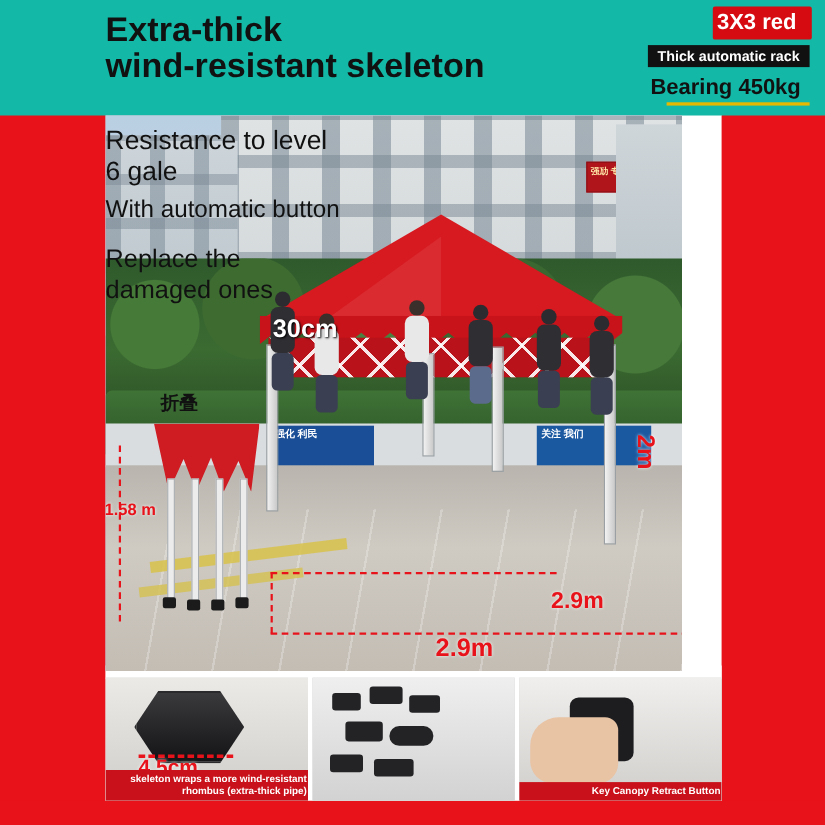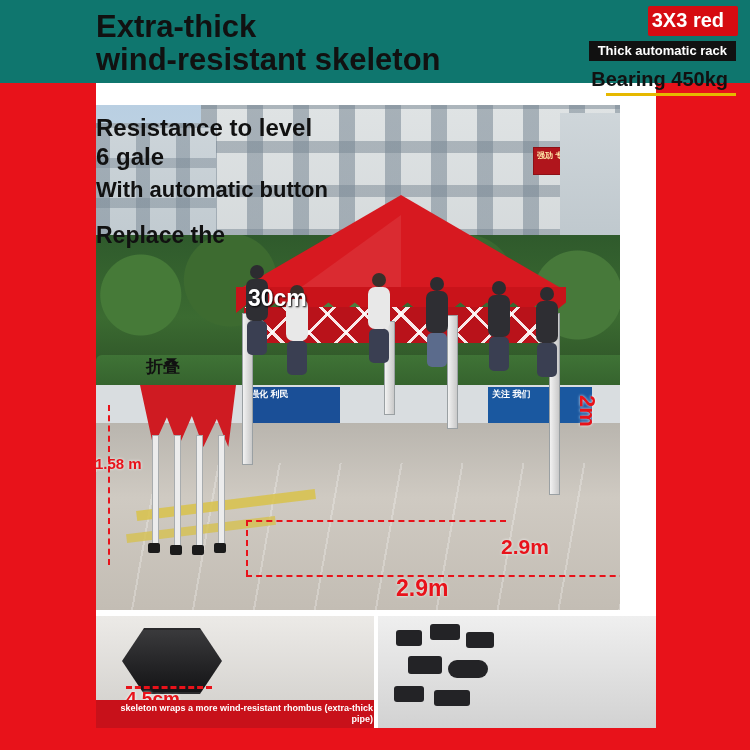--- a/index.html
+++ b/index.html
@@ -11,22 +11,22 @@
   }
   .poster{
     position:relative;
     width:750px;height:750px;
     background:#ffffff;
     overflow:hidden;
   }
 
   
   .headline{
-    position:absolute;left:0;top:0;width:750px;height:83px;
-    background:#0f766e;
+    position:absolute;left:0;top:0;width:750px;height:105px;
+    background:#14b8a6;
   }
   .headline .l1,.headline .l2{
     position:absolute;left:96px;
     font-weight:bold;
     font-size:31px;
     color:#111111;
     letter-spacing:0px;
     white-space:nowrap;
   }
   .headline .l1{top:9px;}
@@ -221,21 +221,21 @@
   .folded{position:absolute;left:38px;top:280px;width:110px;height:180px;}
   .folded .cloth{
     position:absolute;left:6px;top:0;width:96px;height:62px;background:#cf1b22;
     clip-path:polygon(0 0,100% 0,92% 100%,80% 55%,66% 100%,54% 50%,40% 100%,28% 52%,14% 100%);
   }
   .folded .pole{position:absolute;width:5px;background:#ececec;border:1px solid #a8acae;}
   .folded .foot{position:absolute;width:12px;height:10px;background:#1b1b1b;border-radius:2px;}
 
   
   .lefttext{
-    position:absolute;left:96px;font-weight:bold;color:#111111;white-space:nowrap;
+    position:absolute;left:96px;font-weight:normal;color:#111111;white-space:nowrap;
   }
   .t-res1{top:114px;font-size:24px;}
   .t-res2{top:143px;font-size:24px;}
   .t-auto{top:177px;font-size:22px;}
   .t-rep1{top:222px;font-size:23px;}
   .t-rep2{top:250px;font-size:23px;}
 
   
   .thumbs{
     position:absolute;left:96px;top:616px;width:560px;height:112px;
@@ -395,20 +395,21 @@
     <div class="dashed-h" style="left:150px;top:470px;width:400px;"></div>
     <div class="dashed-v" style="left:150px;top:415px;height:56px;"></div>
     <div class="dashed-v" style="left:548px;top:300px;height:170px;"></div>
     <div class="dashed-v" style="left:12px;top:300px;height:160px;"></div>
   </div>
 
   <div class="lefttext t-res1">Resistance to level</div>
   <div class="lefttext t-res2">6 gale</div>
   <div class="lefttext t-auto">With automatic button</div>
   <div class="lefttext t-rep1">Replace the</div>
+  <div class="lefttext t-rep2">damaged ones</div>
 
   <div class="thumbs">
 
     <div class="thumb">
       <div class="t1bg"></div>
       <div class="hexpipe"></div>
       <div class="hex-dash"></div>
       <div class="t1-label">4.5cm</div>
       <div class="cap">skeleton wraps a more wind-resistant rhombus (extra-thick pipe)</div>
     </div>
@@ -418,17 +419,23 @@
       <div class="joint" style="left:18px;top:14px;width:26px;height:16px;"></div>
       <div class="joint" style="left:52px;top:8px;width:30px;height:16px;"></div>
       <div class="joint" style="left:88px;top:16px;width:28px;height:16px;"></div>
       <div class="joint" style="left:30px;top:40px;width:34px;height:18px;"></div>
       <div class="joint" style="left:70px;top:44px;width:40px;height:18px;border-radius:12px;"></div>
       <div class="joint" style="left:16px;top:70px;width:30px;height:16px;"></div>
       <div class="joint" style="left:56px;top:74px;width:36px;height:16px;"></div>
       <div class="cap" style="background:transparent;"></div>
     </div>
 
+    <div class="thumb">
+      <div class="t3bg"></div>
+      <div class="btnblk"></div>
+      <div class="hand"></div>
+      <div class="cap">Key Canopy Retract Button</div>
+    </div>
 
 
   </div>
 
 </div>
 
 </body></html>

